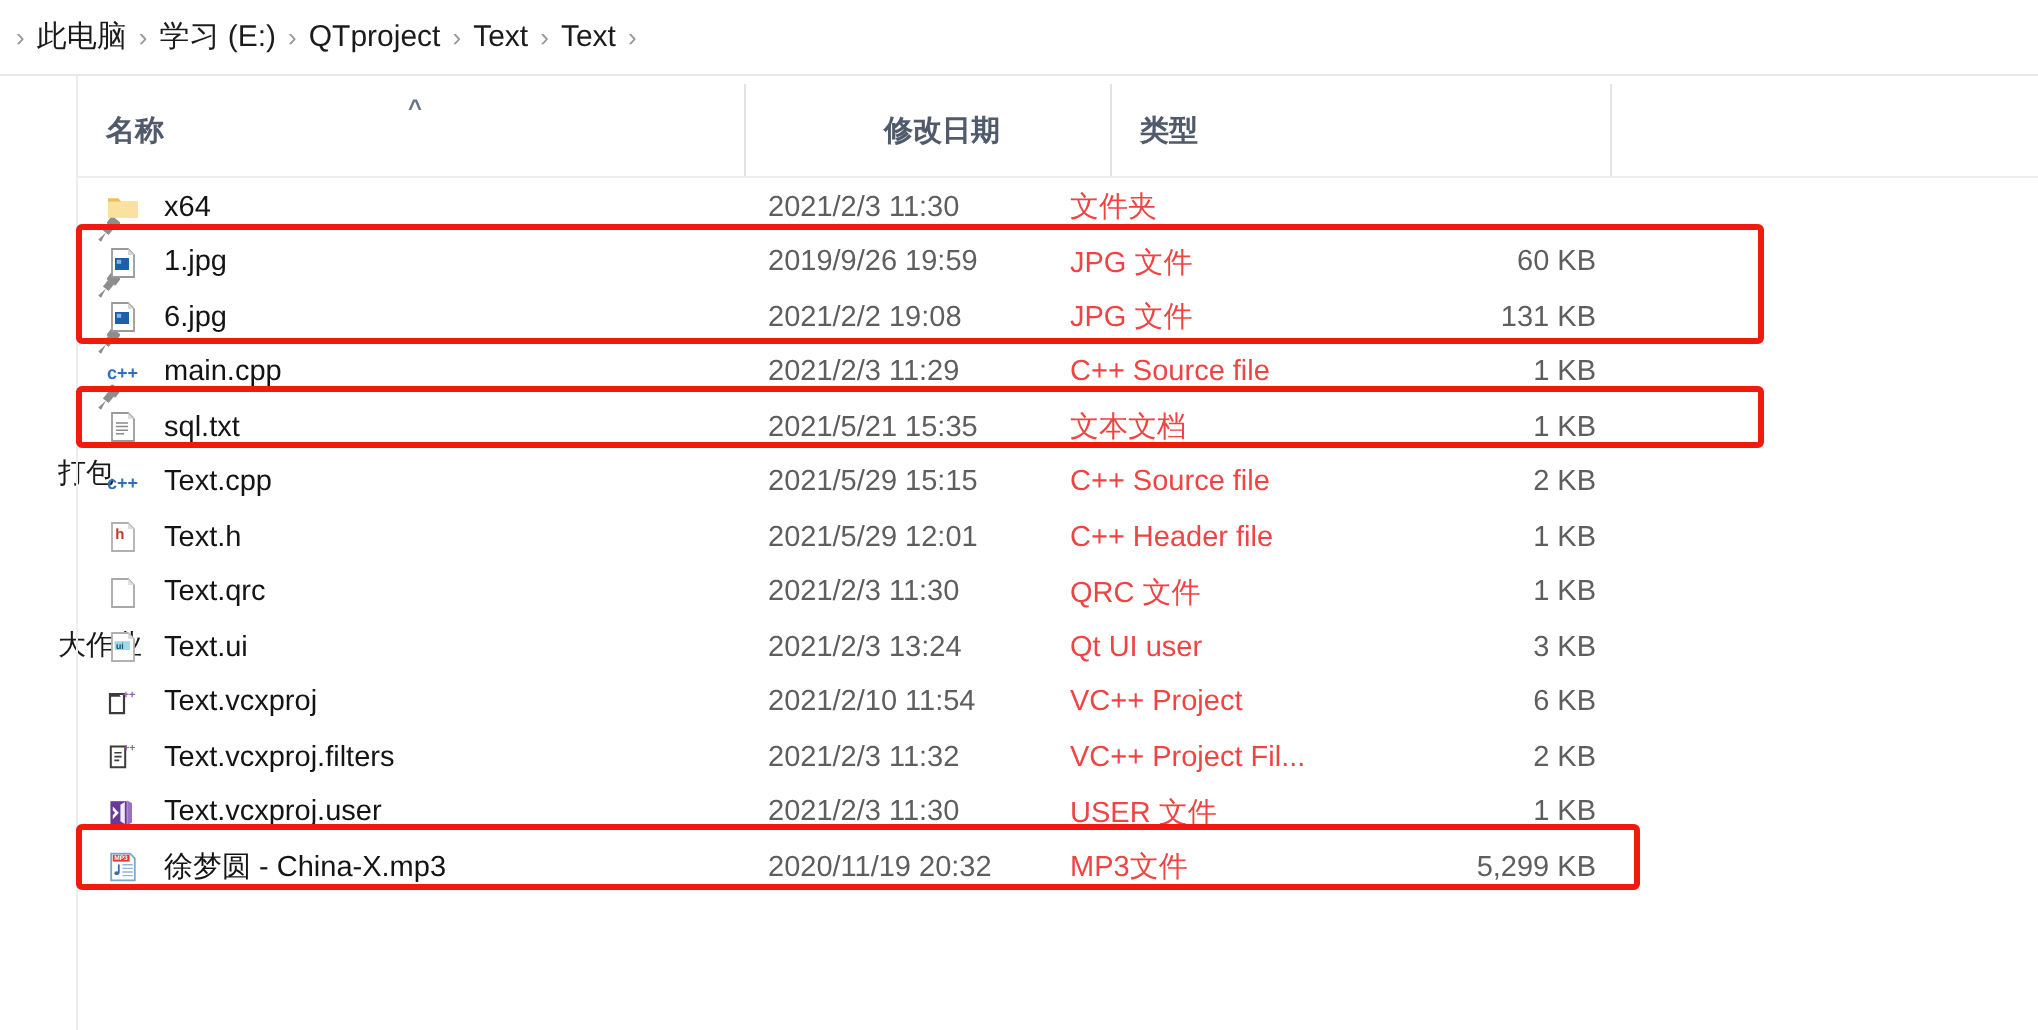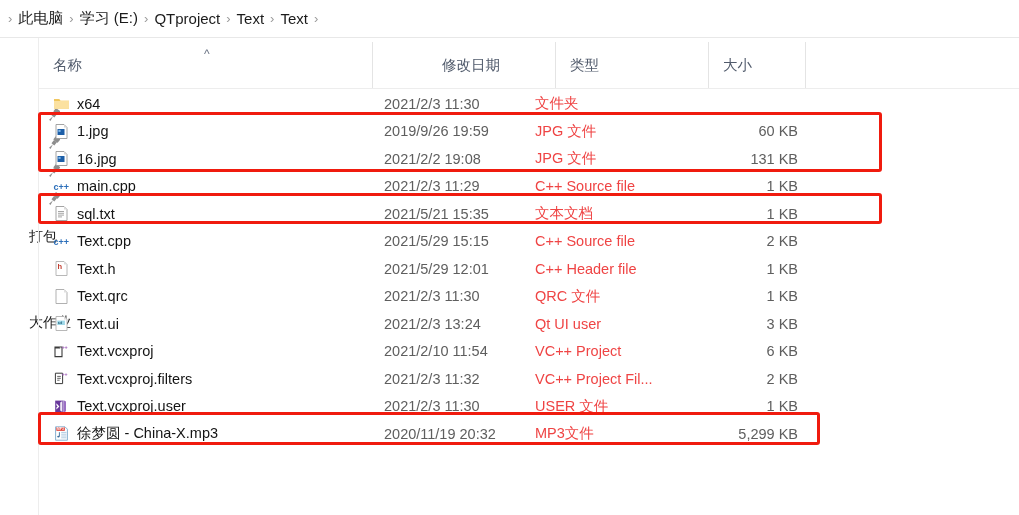--- a/index.html
+++ b/index.html
@@ -93,20 +93,21 @@
     position: absolute;
     top: 0;
     height: 46px;
     display: flex;
     align-items: center;
     font-size: 14.5px;
     color: #505a6b;
     box-sizing: border-box;
     padding-left: 14px;
     border-left: 1px solid #e4e4e4;
+    font-weight: bold;
   }
   .col-head:first-child { border-left: none; }
   #sort-caret {
     position: absolute;
     left: 165px;
     top: 6px;
     font-size: 12px;
     color: #6b7485;
     line-height: 1;
   }
@@ -132,21 +133,21 @@
     display: flex;
     align-items: center;
     font-size: 14.5px;
     color: #585858;
   }
   .cell-name {
     position: absolute;
     left: 14px;
     display: flex;
     align-items: center;
-    gap: 7px;
+    gap: 12px;
     color: #141414;
     white-space: nowrap;
   }
   .cell-date {
     position: absolute;
     left: 345px;
     color: #5e5e5e;
     white-space: nowrap;
   }
   .cell-type {
@@ -248,23 +249,20 @@
   <div class="col-head" style="left:0px; width:333px;">
     <span>名称</span>
     <span id="sort-caret">^</span>
   </div>
   <div class="col-head" style="left:333px; width:183px;justify-content:center;">
     <span>修改日期</span>
   </div>
   <div class="col-head" style="left:516px; width:153px;">
     <span>类型</span>
   </div>
-  <div class="col-head" style="left:669px; width:97px;">
-    <span>大小</span>
-  </div>
   <div class="col-head" style="left:766px; width:1px; padding:0;"></div>
 </div>
 <div id="header-underline"></div>
 
 <div id="file-list">
     <div class="file-row">
       <div class="cell-name">
         <span class="ficon">
           <svg width="17" height="17" viewBox="0 0 17 17">
             <path d="M1 4.2h5.2l1.3 1.5H16v8.1H1z" fill="#f7d072"></path>
@@ -297,21 +295,21 @@
     <div class="file-row">
       <div class="cell-name">
         <span class="ficon">
           <svg width="17" height="17" viewBox="0 0 17 17">
             <path d="M3 1.5h8l3 3v11H3z" fill="#ffffff" stroke="#9a9a9a" stroke-width="0.9"></path>
               <path d="M11 1.5l3 3h-3z" fill="#d6d6d6"></path>
               <rect x="4.5" y="6" width="7" height="6" fill="#1d5fa8"></rect>
               <rect x="5.4" y="6.9" width="2.2" height="2" fill="#7fb7e8"></rect>
           </svg>
         </span>
-        <span>16.jpg</span>
+        <span>6.jpg</span>
       </div>
       <div class="cell-date">2021/2/2 19:08</div>
       <div class="cell-type">JPG 文件</div>
       <div class="cell-size">131 KB</div>
     </div>
     <div class="file-row">
       <div class="cell-name">
         <span class="ficon">
           <svg width="17" height="17" viewBox="0 0 17 17">
             <text x="0.5" y="11.5" font-family="Liberation Sans, sans-serif" font-size="9" font-weight="bold" fill="#2c6fba">c++</text>

